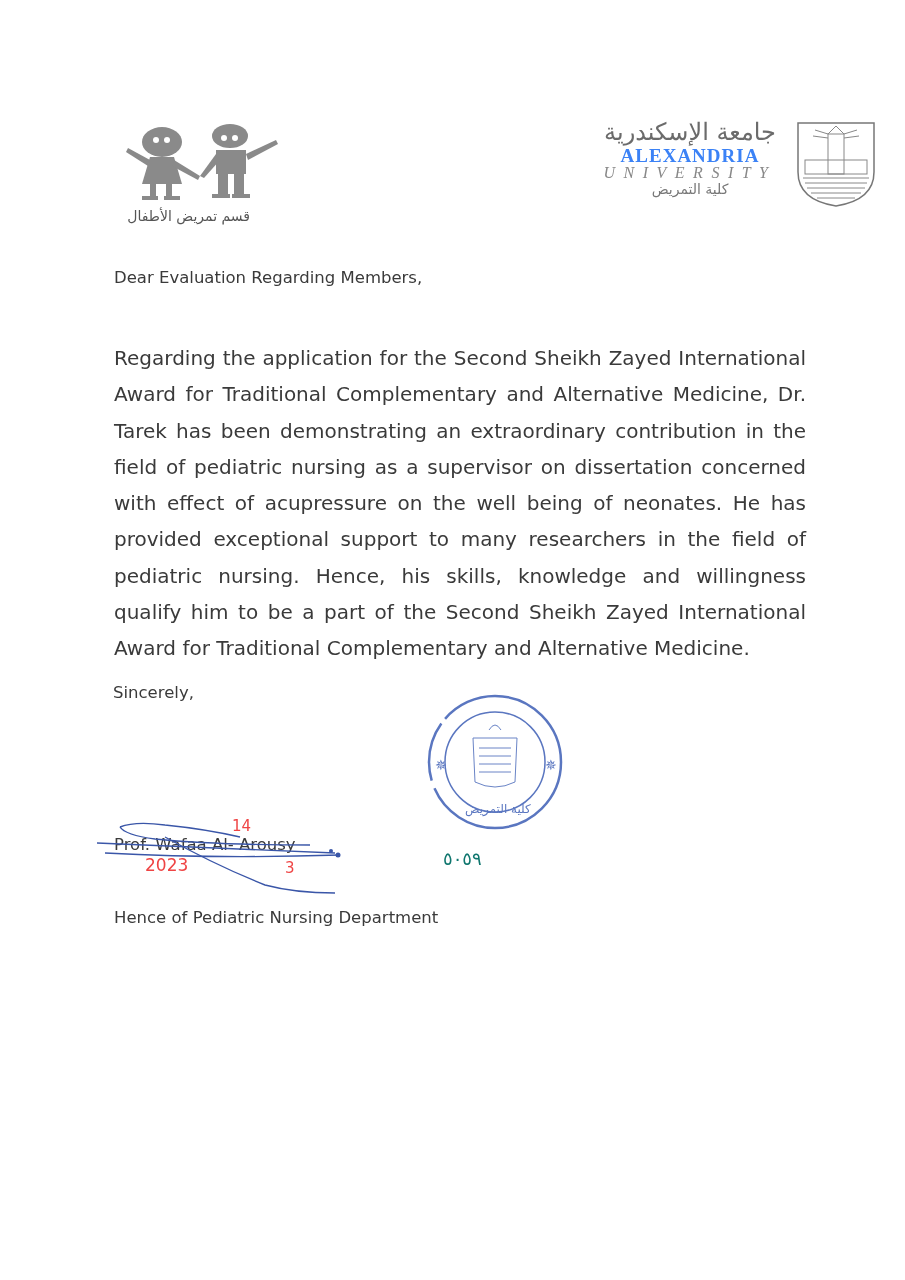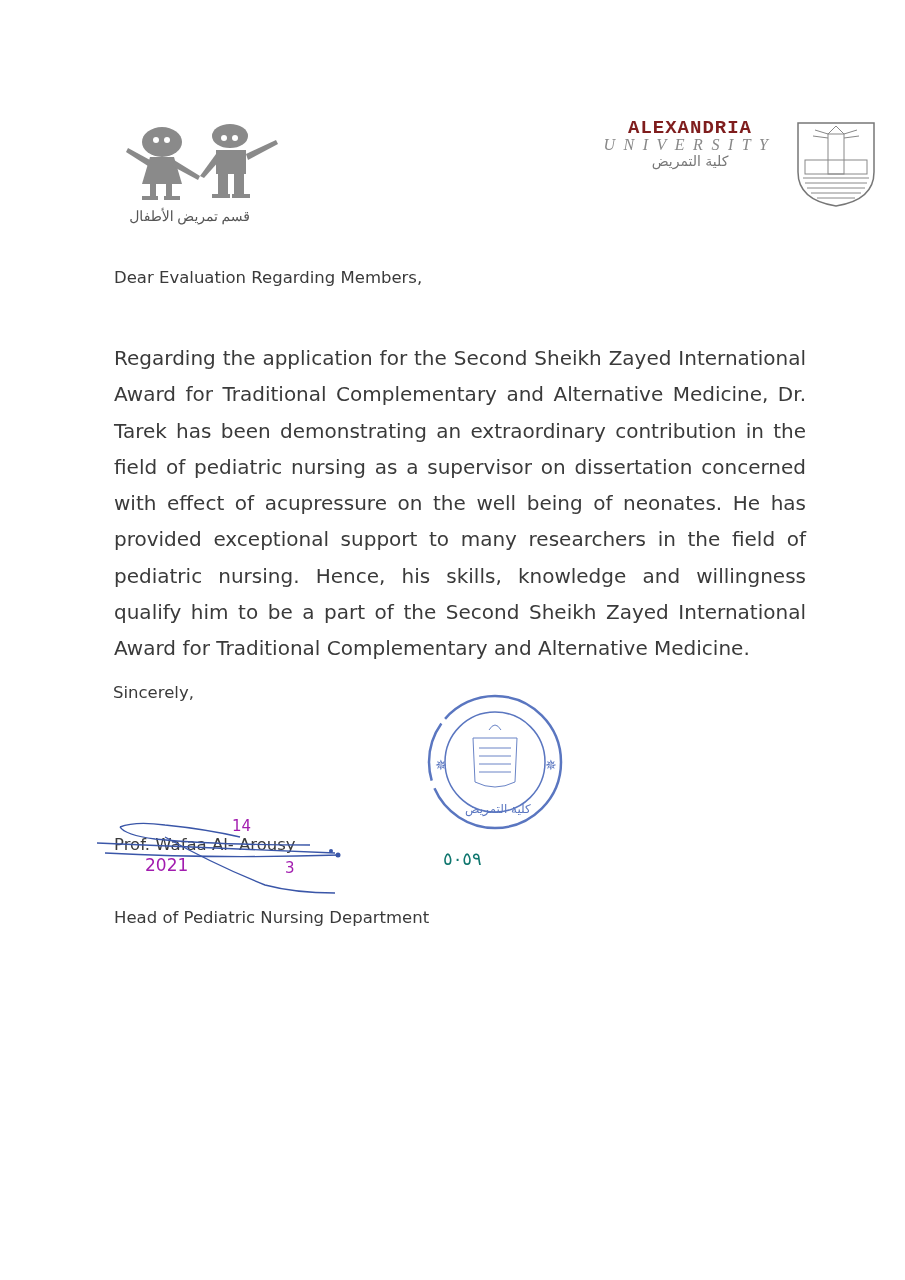--- a/index.html
+++ b/index.html
@@ -1,34 +1,34 @@
 <!DOCTYPE html>
 <html><head>
 <meta charset="utf-8">
 <style>
   html, body { margin:0; padding:0; background:#ffffff; }
   body { width:905px; height:1280px; position:relative; overflow:hidden;
          font-family:"DejaVu Sans", sans-serif; color:#3a3a3a; }
   .abs { position:absolute; }
   .dept-logo { left:120px; top:122px; width:170px; height:110px; }
-  .dept-name { left:120px; top:208px; width:130px; text-align:right; font-size:14px; color:#555; direction:rtl;font-family:Liberation Serif, serif; }
+  .dept-name { left:120px; top:208px; width:130px; text-align:right; font-size:14px; color:#555; direction:rtl; }
   .uni-block { left:590px; top:118px; width:200px; height:90px; text-align:center; color:#666; }
   .uni-ar { font-size:24px; font-family:"DejaVu Serif", serif; direction:rtl; line-height:28px; color:#6b6b6b; }
-  .uni-en { font-family:Liberation Mono, monospace; font-size:19px; letter-spacing:1px; color:#7f1d1d; font-weight:bold; line-height:20px; }
+  .uni-en { font-family:Liberation Serif, serif; font-size:19px; letter-spacing:1px; color:#3b82f6; font-weight:bold; line-height:20px; }
   .uni-sub { font-family:"Liberation Serif", serif; font-size:16px; letter-spacing:8.5px; color:#888; line-height:14px;font-style:italic; }
   .uni-fac { font-size:14px; direction:rtl; color:#777; letter-spacing:3px; line-height:18px; }
   .crest { left:795px; top:120px; width:82px; height:88px; }
   .greeting { left:114px; top:268px; font-size:16.5px; }
   .body-para { left:114px; top:340px; width:692px; font-size:20px; line-height:36.3px; text-align:justify; }
   .sincerely { left:113px; top:683px; font-size:16.5px; }
   .signer { left:114px; top:795px; font-size:16.5px;margin-top:40px; }
   .title { left:114px; top:908px; font-size:16.5px; }
   .sig { left:95px; top:815px; width:260px; height:85px; }
   .stamp { left:395px; top:690px; width:180px; height:190px; }
-  .ink { color:#a21caf; font-family:"DejaVu Sans", sans-serif; }
+  .ink { color:#ef4444; font-family:"DejaVu Sans", sans-serif; }
 </style>
 </head>
 <body>
 
 <div class="abs dept-logo">
   <svg width="170" height="85" viewBox="0 0 170 85">
     <g fill="#8a8a8a">
 
       <ellipse cx="42" cy="20" rx="20" ry="15"></ellipse>
       <circle cx="36" cy="18" r="3" fill="#fff"></circle>
@@ -50,20 +50,21 @@
       <rect x="92" y="72" width="18" height="4"></rect>
         <rect x="112" y="72" width="18" height="4"></rect>
       <path d="M96 32 L80 54 L84 56 L100 38 Z"></path>
       <path d="M126 32 L156 18 L158 22 L128 38 Z"></path>
     </g>
   </svg>
 </div>
 <div class="abs dept-name">قسم تمريض الأطفال</div>
 
 <div class="abs uni-block">
+  <div class="uni-ar">جامعة الإسكندرية</div>
   <div class="uni-en">ALEXANDRIA</div>
   <div class="uni-sub">UNIVERSITY</div>
   <div class="uni-fac">كلية التمريض</div>
 </div>
 <div class="abs crest">
   <svg width="82" height="88" viewBox="0 0 82 88">
     <path d="M3 3 H79 V52 Q79 80 41 86 Q3 80 3 52 Z" fill="none" stroke="#777" stroke-width="1.5"></path>
     <g stroke="#888" stroke-width="1" fill="none">
       <rect x="33" y="14" width="16" height="40"></rect>
       <path d="M41 6 L33 14 M41 6 L49 14"></path>
@@ -90,24 +91,24 @@
       <path d="M25 12 Q30 20 60 24 Q120 30 215 30"></path>
       <path d="M2 28 Q100 32 240 38"></path>
       <path d="M10 38 Q120 44 245 40"></path>
       <path d="M70 22 Q120 50 170 70 Q200 78 240 78"></path>
     </g>
     <circle cx="236" cy="36" r="2" fill="#3a56a8"></circle>
     <circle cx="243" cy="40" r="2.5" fill="#3a56a8"></circle>
   </svg>
   <span class="abs ink" style="left:137px;top:2px;font-size:15px;">14</span>
   <span class="abs ink" style="left:190px;top:44px;font-size:15px;">3</span>
-  <span class="abs ink" style="left:50px;top:40px;font-size:17px;">2021</span>
+  <span class="abs ink" style="left:50px;top:40px;font-size:17px;">2023</span>
 </div>
 
-<div class="abs title">Head of Pediatric Nursing Department</div>
+<div class="abs title">Hence of Pediatric Nursing Department</div>
 
 <div class="abs stamp">
   <svg width="180" height="150" viewBox="0 0 180 150">
     <circle cx="100" cy="72" r="66" fill="none" stroke="#5a76c0" stroke-width="2.5" stroke-dasharray="180 8 60 6"></circle>
     <circle cx="100" cy="72" r="50" fill="none" stroke="#5a76c0" stroke-width="1.5"></circle>
     <g stroke="#6a84c6" stroke-width="1" fill="none">
       <path d="M78 48 L122 48 L120 92 Q100 102 80 92 Z"></path>
       <line x1="84" y1="58" x2="116" y2="58"></line>
         <line x1="84" y1="66" x2="116" y2="66"></line>
       <line x1="84" y1="74" x2="116" y2="74"></line>

